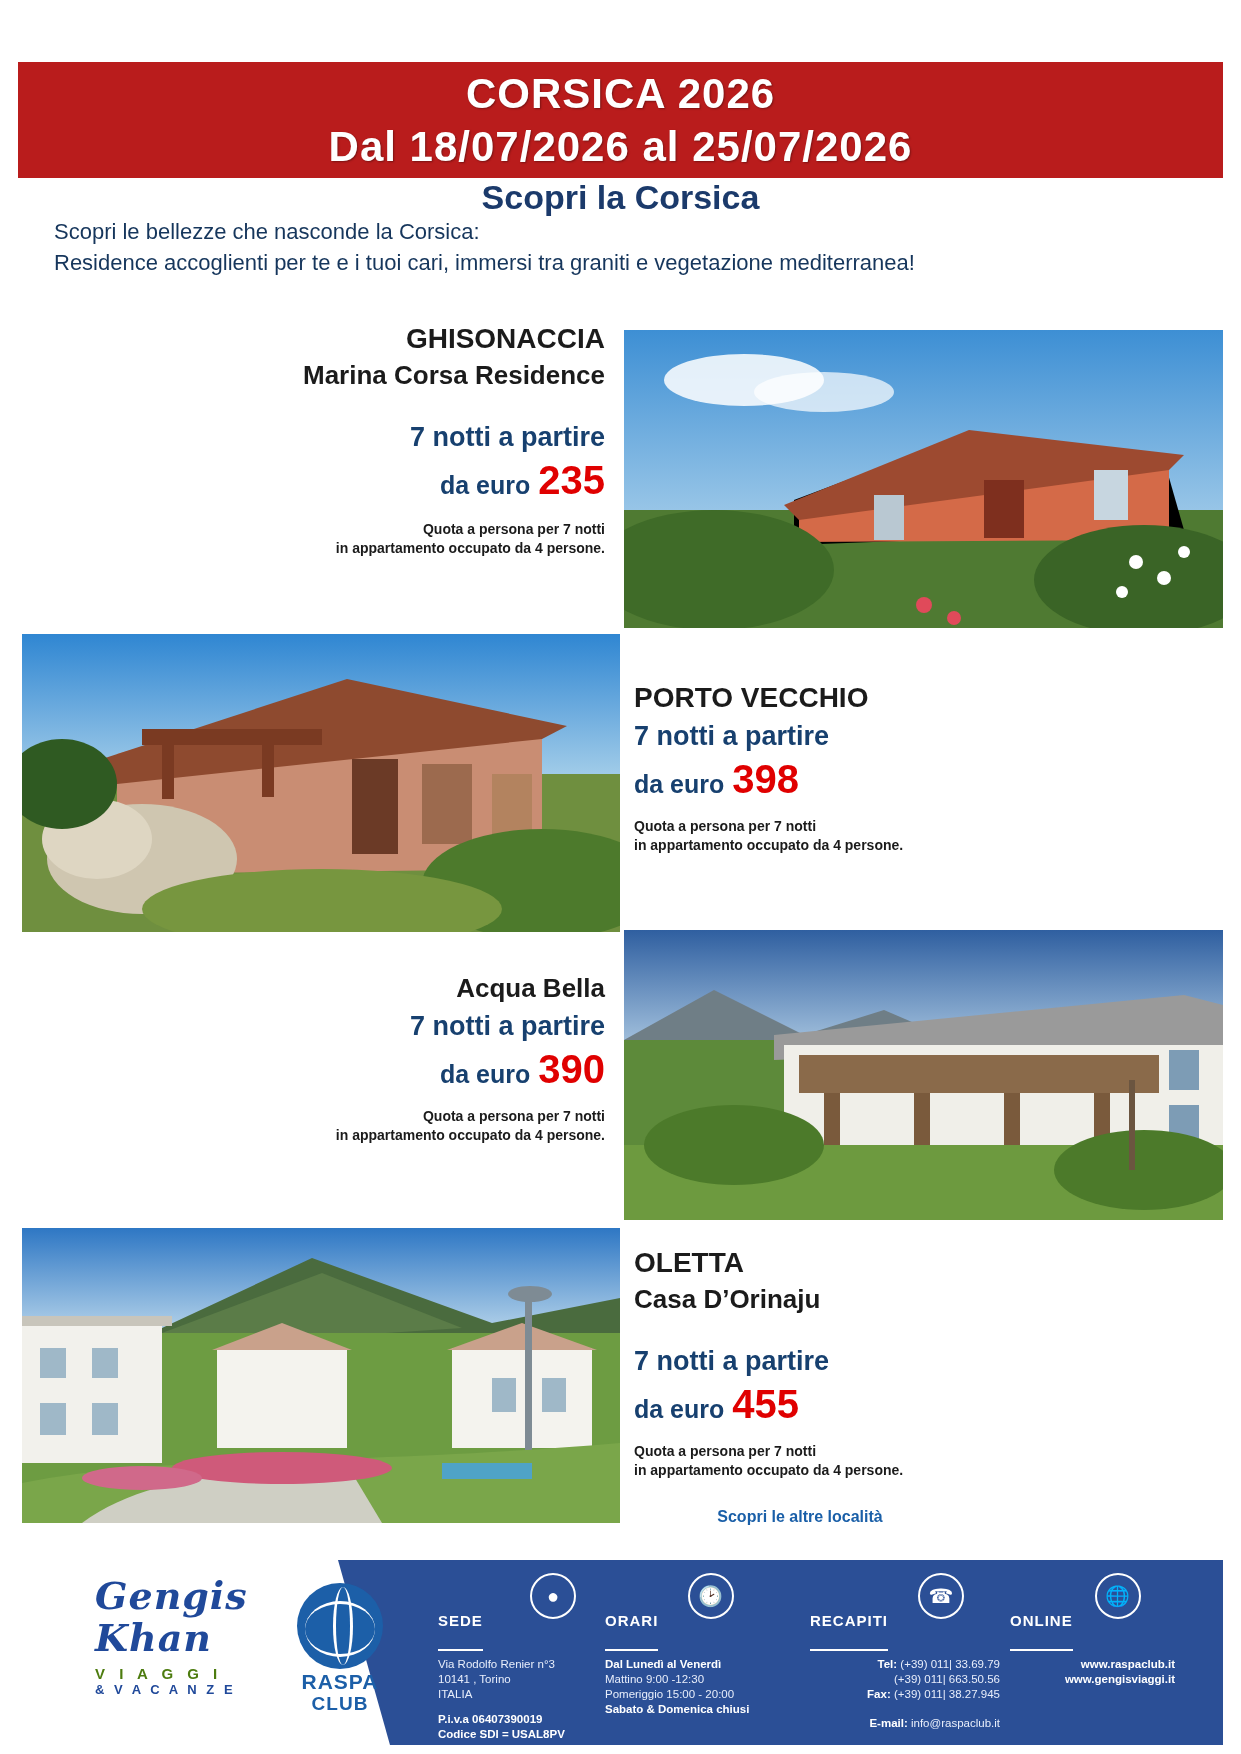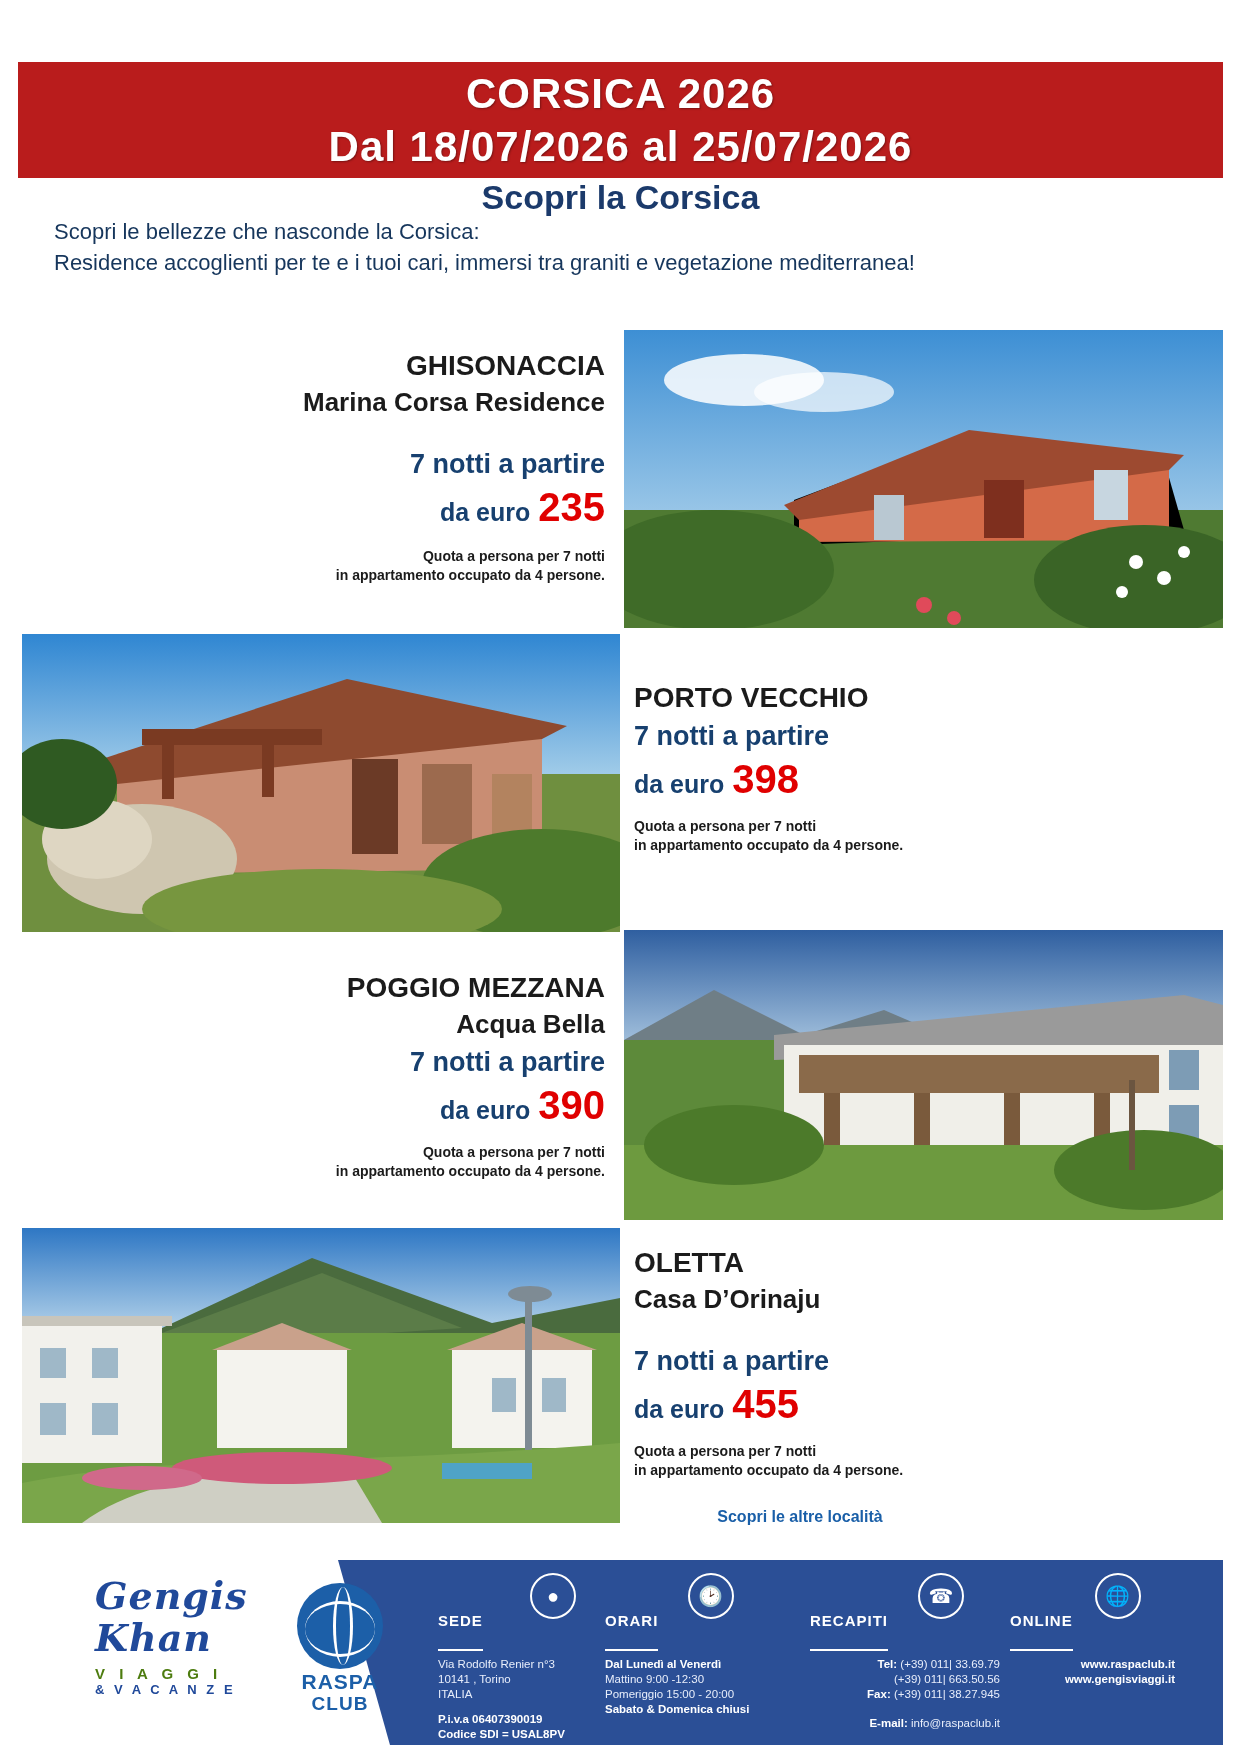--- a/index.html
+++ b/index.html
@@ -278,21 +278,21 @@
     <ellipse cx="520" cy="250" rx="110" ry="55" fill="#3a6426"></ellipse>
     <circle cx="512" cy="232" r="7" fill="#ffffff"></circle>
     <circle cx="540" cy="248" r="7" fill="#ffffff"></circle>
     <circle cx="498" cy="262" r="6" fill="#ffffff"></circle>
     <circle cx="560" cy="222" r="6" fill="#ffffff"></circle>
     <circle cx="300" cy="275" r="8" fill="#e04a5a"></circle>
     <circle cx="330" cy="288" r="7" fill="#e04a5a"></circle>
   </svg>
 </div>
 
-<div class="txtblock right-al" style="left:120px; top:348px; width:485px;">
+<div class="txtblock right-al" style="left:120px; top:321px; width:485px;">
   <div class="loc">GHISONACCIA</div>
   <div class="res">Marina Corsa Residence</div>
   <div class="nights" style="margin-top:24px;">7 notti a partire</div>
   <div class="priceline">
     <span class="daeuro">da euro</span><span class="amount">235</span>
   </div>
   <div class="note" style="margin-top:8px;">
     <div>Quota a persona per 7 notti</div>
     <div>in appartamento occupato da 4 persone.</div>
   </div>
@@ -357,21 +357,20 @@
     <rect x="545" y="120" width="30" height="40" fill="#7d9cb5"></rect>
     <rect x="545" y="175" width="30" height="45" fill="#7d9cb5"></rect>
     <rect x="0" y="215" width="599" height="75" fill="#6d9a3f"></rect>
     <ellipse cx="110" cy="215" rx="90" ry="40" fill="#4c7a2a"></ellipse>
     <ellipse cx="520" cy="240" rx="90" ry="40" fill="#4c7a2a"></ellipse>
     <rect x="505" y="150" width="6" height="90" fill="#6b5540"></rect>
   </svg>
 </div>
 
 <div class="txtblock right-al" style="left:120px; top:970px; width:485px;">
-  <div class="loc">POGGIO MEZZANA</div>
   <div class="res">Acqua Bella</div>
   <div class="nights">7 notti a partire</div>
   <div class="priceline">
     <span class="daeuro">da euro</span><span class="amount">390</span>
   </div>
   <div class="note" style="margin-top:6px;">
     <div>Quota a persona per 7 notti</div>
     <div>in appartamento occupato da 4 persone.</div>
   </div>
 </div>

